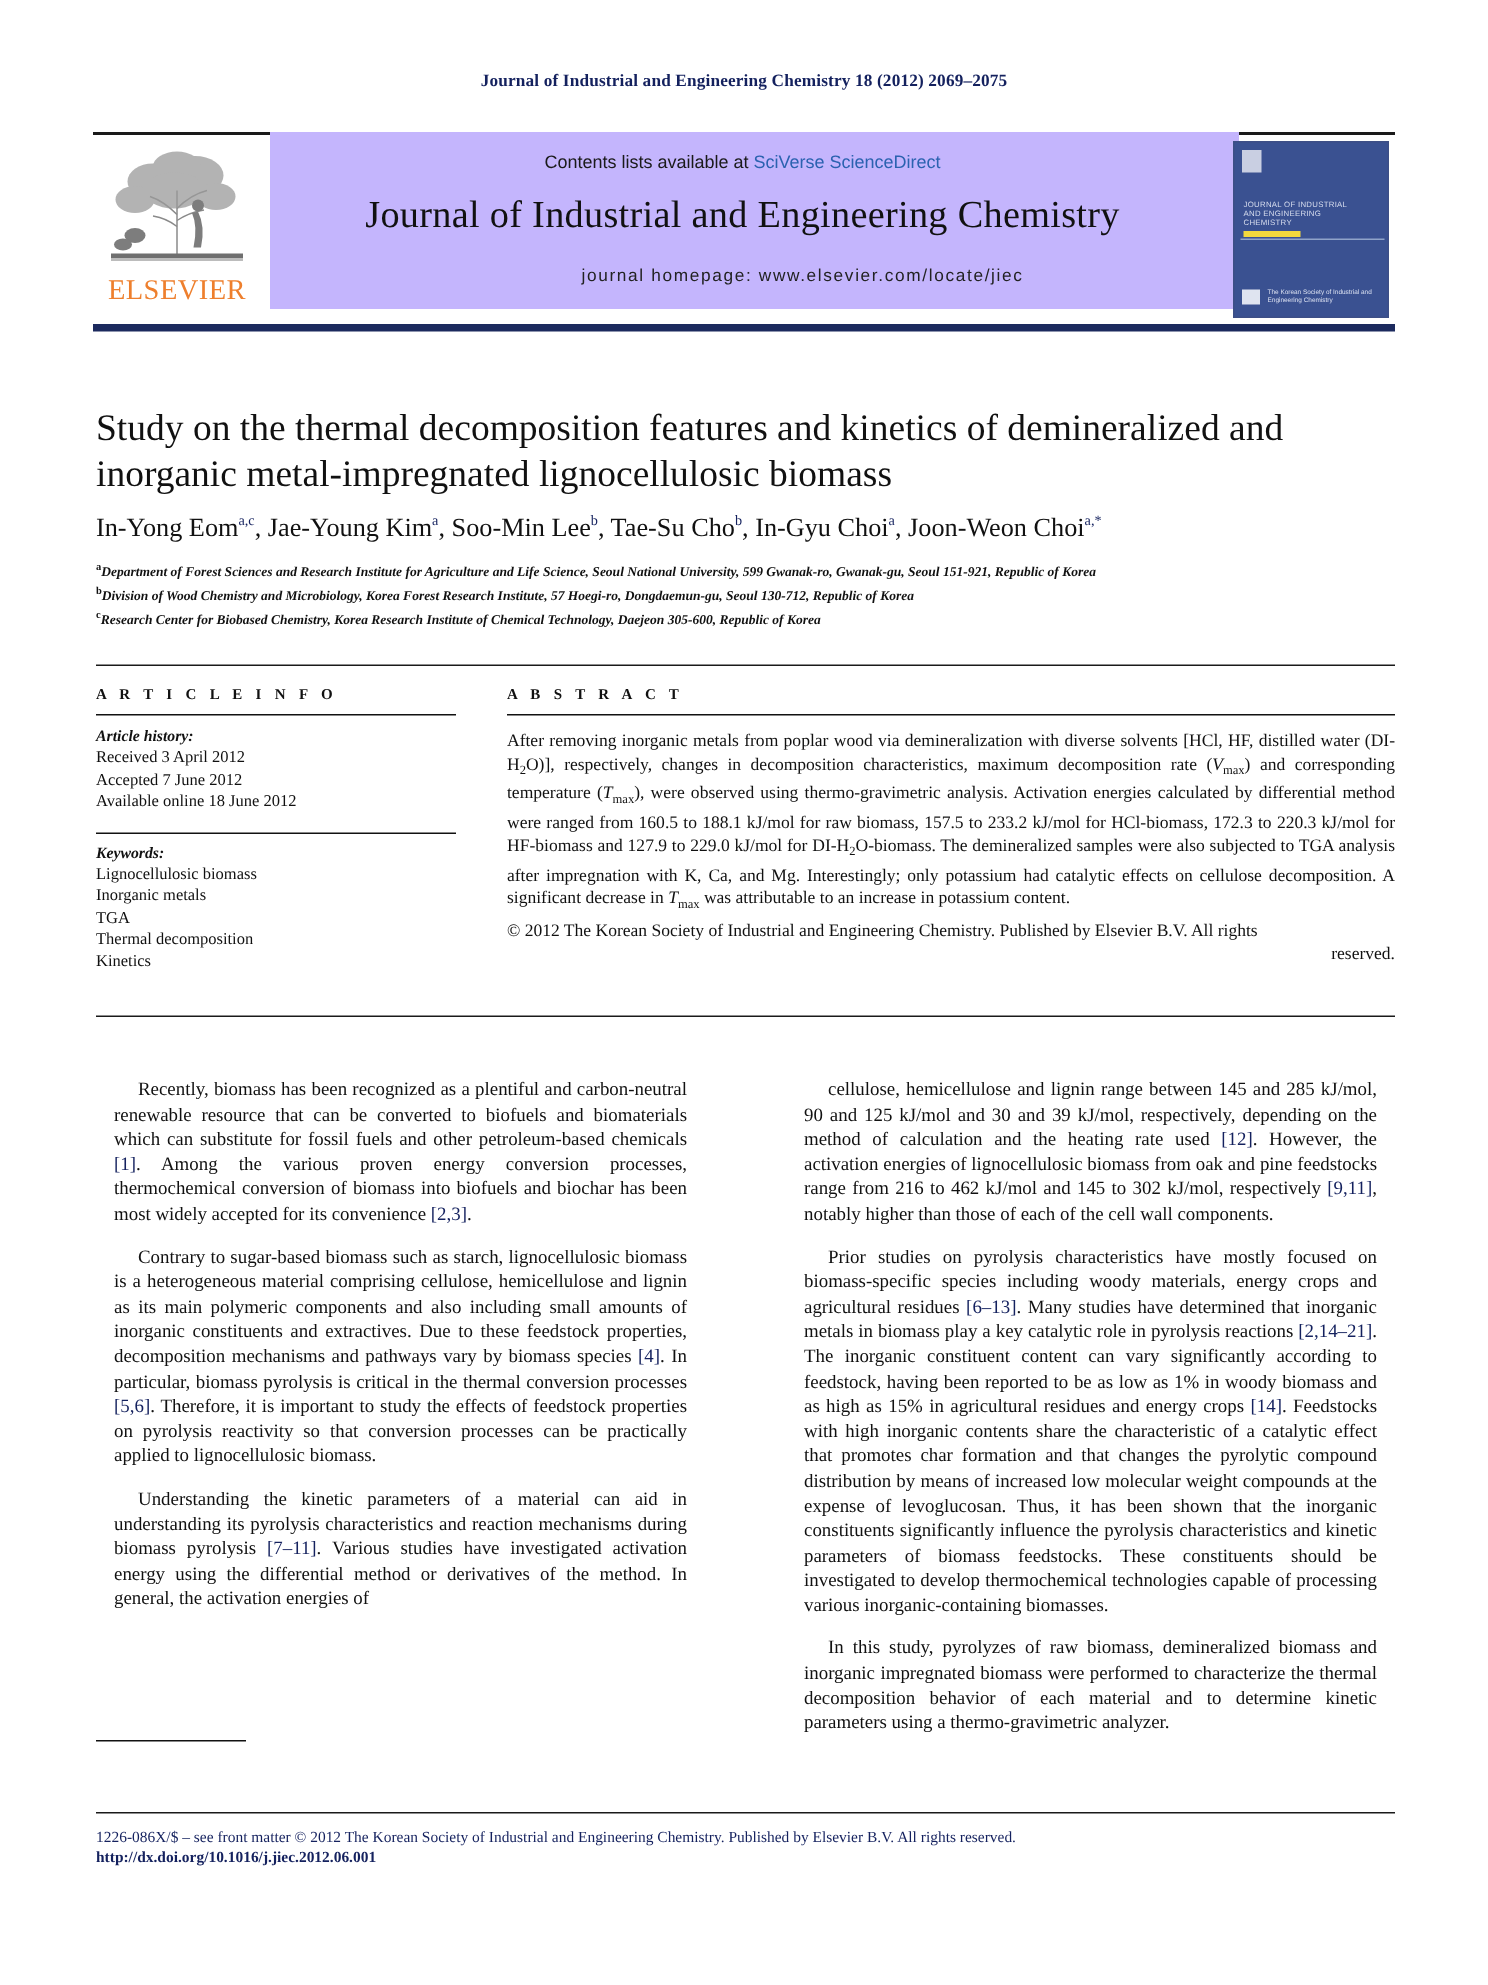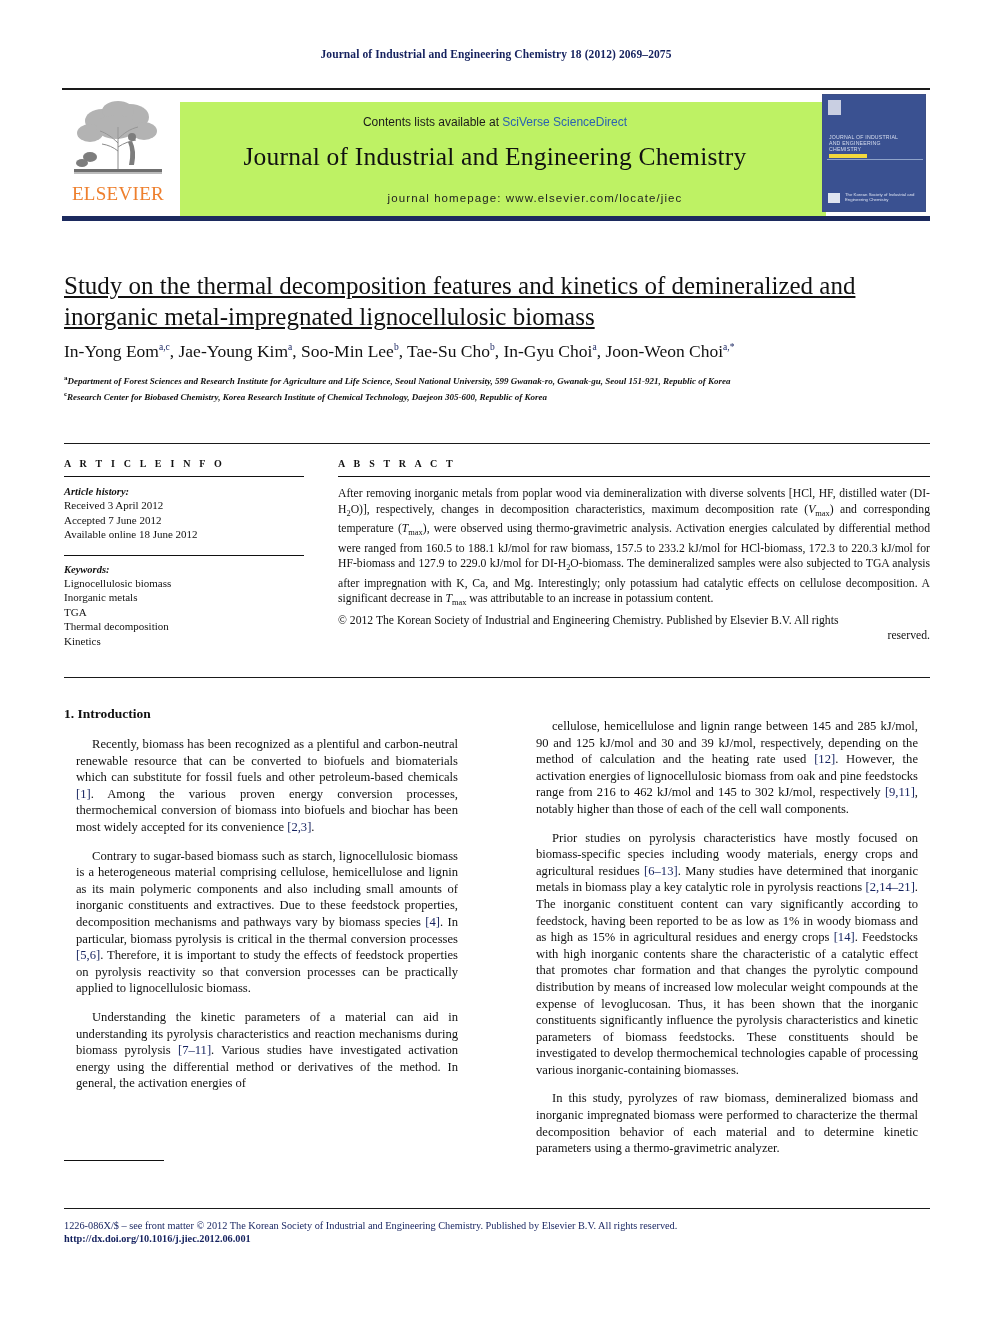--- a/index.html
+++ b/index.html
@@ -70,23 +70,23 @@
     width: 100px;
     text-align: center;
     font-family: "Liberation Serif", serif;
     font-size: 19px;
     font-weight: normal;
     letter-spacing: 0.3px;
     color: #ee7f2d;
   }
   .banner {
     position: absolute;
-    top: 14px; left: 118px;
+    top: 0; left: 118px;
     width: 646px; height: 118px;
-    background: #bef264;
+    background: #c4b5fd;
   }
   .banner-contents {
     position: absolute;
     top: 13px; left: 0; width: 630px;
     text-align: center;
     font-family: "Liberation Sans", sans-serif;
     font-size: 12px;
     color: #1a1a1a;
   }
   .sciverse {
@@ -166,21 +166,20 @@
 
   
   .article-title {
     position: absolute;
     top: 270px; left: 64px;
     width: 866px;
     font-family: "Liberation Serif", serif;
     font-size: 25px;
     line-height: 31px;
     color: #111;
-    text-decoration: underline;
   }
   .authors {
     position: absolute;
     top: 341px; left: 64px;
     width: 866px;
     font-family: "Liberation Serif", serif;
     font-size: 17.5px;
     color: #111;
   }
   .authors sup {
@@ -421,20 +420,21 @@
 
     <div class="masthead-rule-bottom"></div>
   </div>
 
   <div class="article-title">Study on the thermal decomposition features and kinetics of demineralized and inorganic metal-impregnated lignocellulosic biomass</div>
 
   <div class="authors"><span>In-Yong Eom</span><sup>a,c</sup>, <span>Jae-Young Kim</span><sup>a</sup>, <span>Soo-Min Lee</span><sup>b</sup>, <span>Tae-Su Cho</span><sup>b</sup>, <span>In-Gyu Choi</span><sup>a</sup>, <span>Joon-Weon Choi</span><sup>a,*</sup></div>
 
   <div class="affiliations">
       <div><sup>a</sup><span>Department of Forest Sciences and Research Institute for Agriculture and Life Science, Seoul National University, 599 Gwanak-ro, Gwanak-gu, Seoul 151-921, Republic of Korea</span></div>
+      <div><sup>b</sup><span>Division of Wood Chemistry and Microbiology, Korea Forest Research Institute, 57 Hoegi-ro, Dongdaemun-gu, Seoul 130-712, Republic of Korea</span></div>
       <div><sup>c</sup><span>Research Center for Biobased Chemistry, Korea Research Institute of Chemical Technology, Daejeon 305-600, Republic of Korea</span></div>
     </div>
 
   <div class="info-rule-top"></div>
 
   <div class="info-col">
     <div class="sec-head">A R T I C L E   I N F O</div>
     <div class="thin-rule"></div>
     <div class="info-sub">Article history:</div>
     <div class="info-line">
@@ -459,21 +459,20 @@
     <div class="abstract-body">After removing inorganic metals from poplar wood via demineralization with diverse solvents [HCl, HF, distilled water (DI-H<sub>2</sub>O)], respectively, changes in decomposition characteristics, maximum decomposition rate (<span class="italic">V</span><sub>max</sub>) and corresponding temperature (<span class="italic">T</span><sub>max</sub>), were observed using thermo-gravimetric analysis. Activation energies calculated by differential method were ranged from 160.5 to 188.1 kJ/mol for raw biomass, 157.5 to 233.2 kJ/mol for HCl-biomass, 172.3 to 220.3 kJ/mol for HF-biomass and 127.9 to 229.0 kJ/mol for DI-H<sub>2</sub>O-biomass. The demineralized samples were also subjected to TGA analysis after impregnation with K, Ca, and Mg. Interestingly; only potassium had catalytic effects on cellulose decomposition. A significant decrease in <span class="italic">T</span><sub>max</sub> was attributable to an increase in potassium content.</div>
     <div class="abstract-copy">
       <span>© 2012 The Korean Society of Industrial and Engineering Chemistry. Published by Elsevier B.V. All rights</span>
       <span class="lastline">reserved.</span>
     </div>
   </div>
 
   <div class="info-rule-bottom"></div>
 
   <div class="body-col-left">
-    <div class="body-head">1.  Introduction</div>
     <div>
         <p class="para">Recently, biomass has been recognized as a plentiful and carbon-neutral renewable resource that can be converted to biofuels and biomaterials which can substitute for fossil fuels and other petroleum-based chemicals <span class="ref">[1]</span>. Among the various proven energy conversion processes, thermochemical conversion of biomass into biofuels and biochar has been most widely accepted for its convenience <span class="ref">[2,3]</span>.</p>
         <p class="para">Contrary to sugar-based biomass such as starch, lignocellulosic biomass is a heterogeneous material comprising cellulose, hemicellulose and lignin as its main polymeric components and also including small amounts of inorganic constituents and extractives. Due to these feedstock properties, decomposition mechanisms and pathways vary by biomass species <span class="ref">[4]</span>. In particular, biomass pyrolysis is critical in the thermal conversion processes <span class="ref">[5,6]</span>. Therefore, it is important to study the effects of feedstock properties on pyrolysis reactivity so that conversion processes can be practically applied to lignocellulosic biomass.</p>
         <p class="para">Understanding the kinetic parameters of a material can aid in understanding its pyrolysis characteristics and reaction mechanisms during biomass pyrolysis <span class="ref">[7–11]</span>. Various studies have investigated activation energy using the differential method or derivatives of the method. In general, the activation energies of</p>
       </div>
   </div>
 
   <div class="body-col-right">
     <div>
         <p class="para">cellulose, hemicellulose and lignin range between 145 and 285 kJ/mol, 90 and 125 kJ/mol and 30 and 39 kJ/mol, respectively, depending on the method of calculation and the heating rate used <span class="ref">[12]</span>. However, the activation energies of lignocellulosic biomass from oak and pine feedstocks range from 216 to 462 kJ/mol and 145 to 302 kJ/mol, respectively <span class="ref">[9,11]</span>, notably higher than those of each of the cell wall components.</p>

